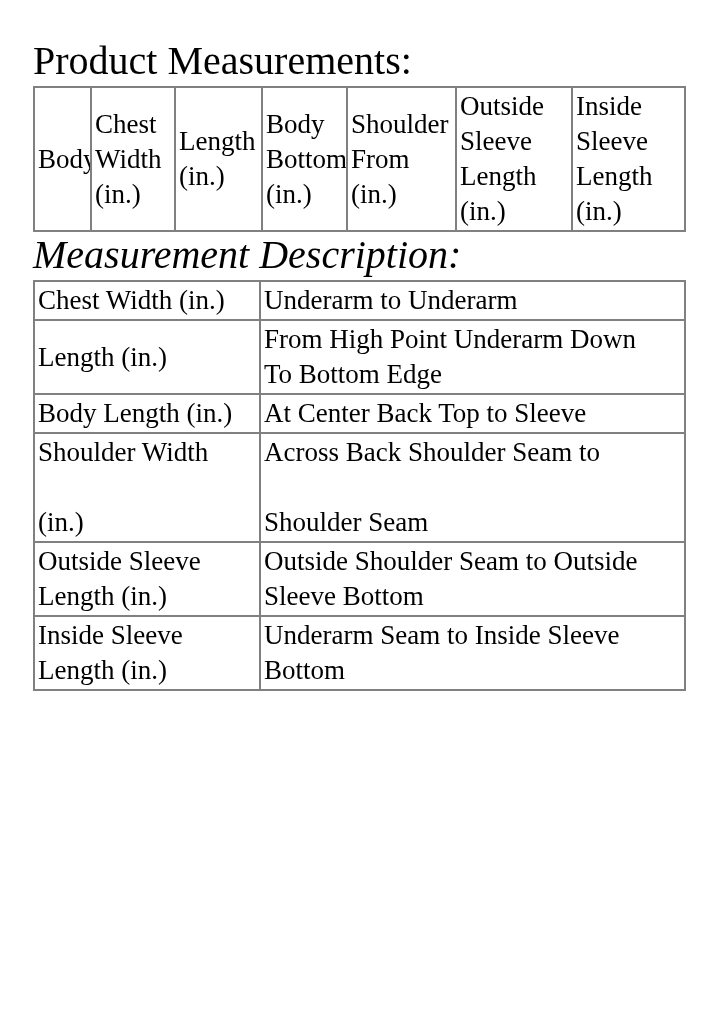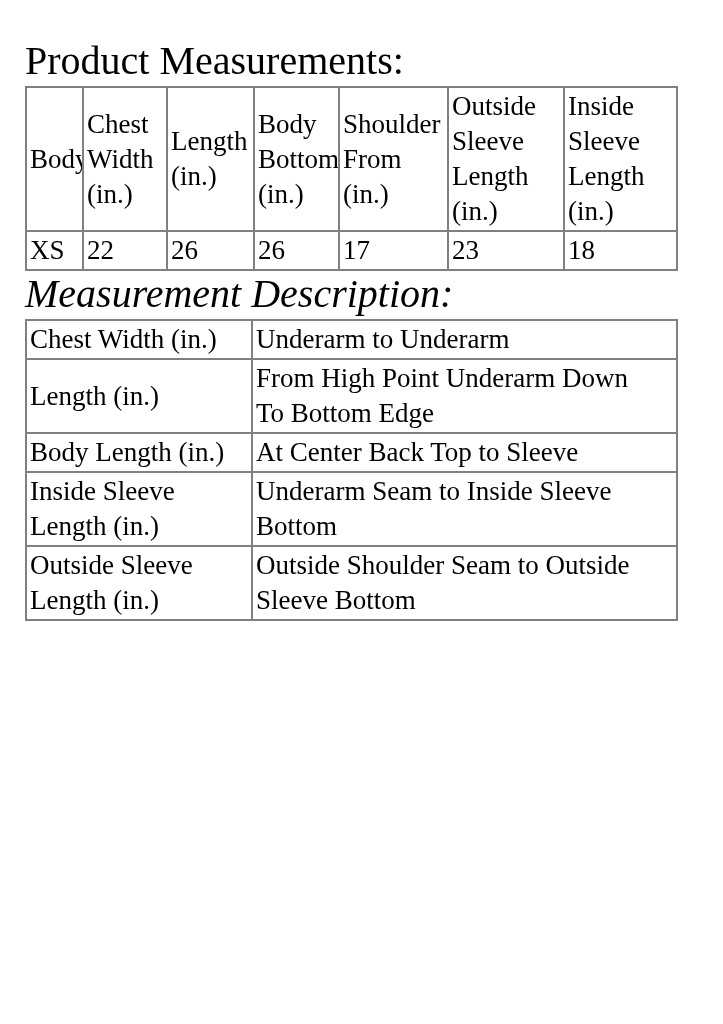--- a/index.html
+++ b/index.html
@@ -7,21 +7,21 @@
     width: 723px;
     height: 1024px;
     background: #ffffff;
     font-family: "Liberation Serif", "DejaVu Serif", serif;
     color: #000000;
     overflow: hidden;
   }
   .page {
     width: 723px;
     height: 1024px;
-    padding: 38px 35px 0 25px;
+    padding: 38px 35px 0 33px;
   }
   h1.section-title {
     font-size: 40px;
     font-weight: normal;
     line-height: 46px;
     margin: 0 0 2px 0;
     letter-spacing: 0px;
   }
   .title-gap {
     margin-top: 112px;
@@ -89,29 +89,20 @@
 (in.)</td>
         <td>Outside
 Sleeve
 Length
 (in.)</td>
         <td>Inside
 Sleeve
 Length
 (in.)</td>
       </tr>
-      <tr>
-        <td>XS</td>
-        <td>22</td>
-        <td>26</td>
-        <td>26</td>
-        <td>17</td>
-        <td>23</td>
-        <td>18</td>
-      </tr>
     </tbody>
   </table>
 
   <h1 class="section-title title-gap">Measurement Description:</h1>
 
   <table>
     <colgroup>
       <col class="md-col-name">
         <col class="md-col-desc">
     </colgroup>
@@ -123,27 +114,35 @@
       <tr>
         <td>Length (in.)</td>
         <td>From High Point Underarm Down
 To Bottom Edge</td>
       </tr>
       <tr>
         <td>Body Length (in.)</td>
         <td>At Center Back Top to Sleeve</td>
       </tr>
       <tr>
-        <td>Inside Sleeve
-Length (in.)</td>
-        <td>Underarm Seam to Inside Sleeve
-Bottom</td>
+        <td>Shoulder Width
+
+(in.)</td>
+        <td>Across Back Shoulder Seam to
+
+Shoulder Seam</td>
       </tr>
       <tr>
         <td>Outside Sleeve
 Length (in.)</td>
         <td>Outside Shoulder Seam to Outside
 Sleeve Bottom</td>
       </tr>
+      <tr>
+        <td>Inside Sleeve
+Length (in.)</td>
+        <td>Underarm Seam to Inside Sleeve
+Bottom</td>
+      </tr>
     </tbody>
   </table>
 
 </div>
 
 </body></html>

